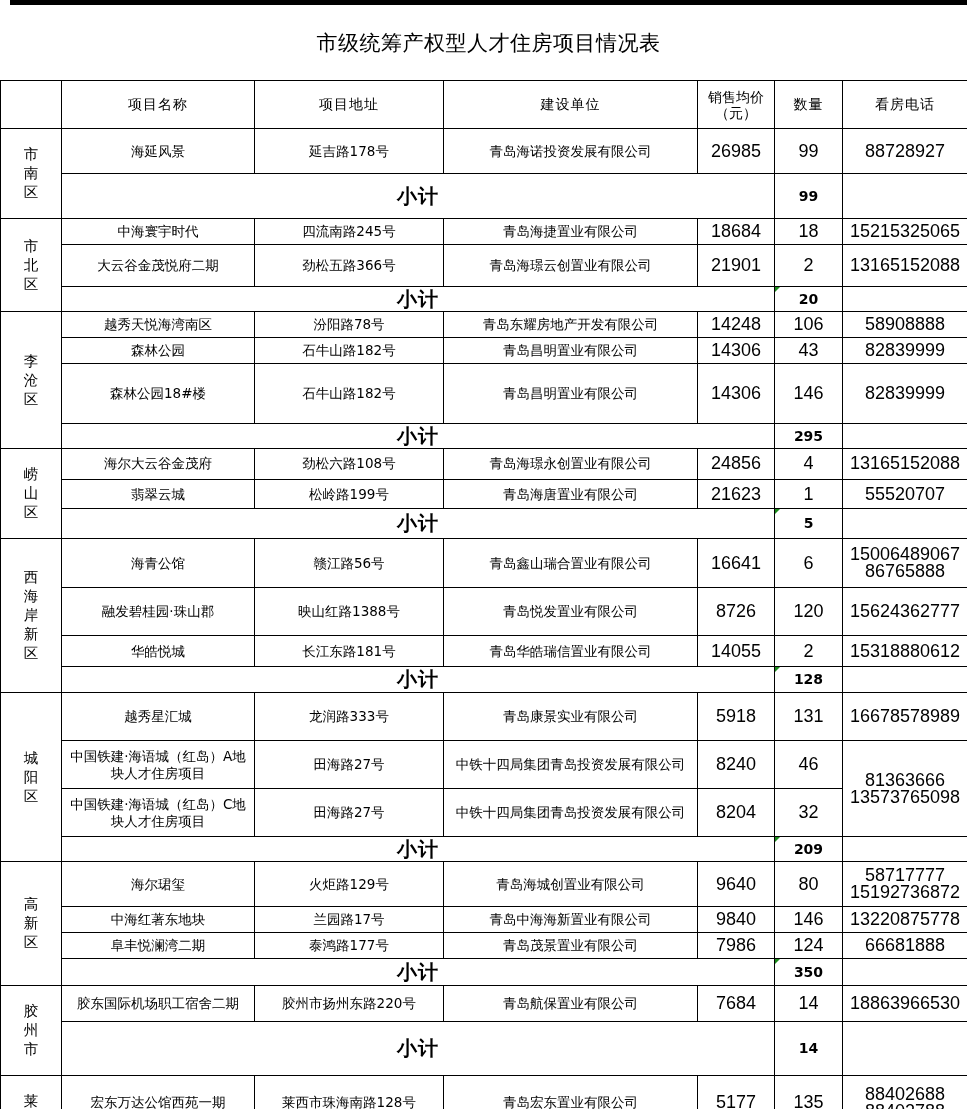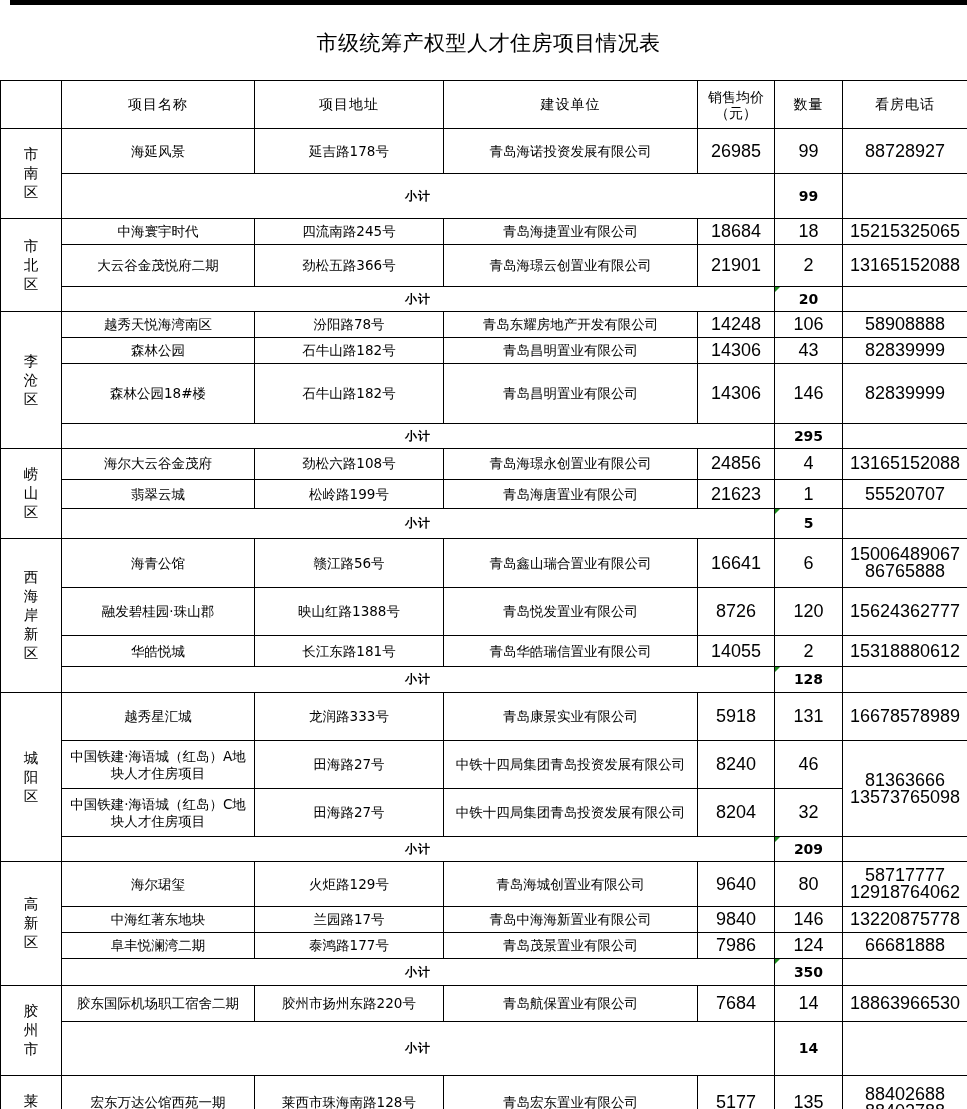--- a/index.html
+++ b/index.html
@@ -12,21 +12,21 @@
   table {
     border-collapse: collapse; table-layout: fixed; width: 967px;
   }
   td, th {
     border: 1.5px solid #000; padding: 0 2px; text-align: center; vertical-align: middle;
     font-size: 13.5px; font-weight: normal; line-height: 17px; overflow: hidden;
   }
   th { font-size: 14px; letter-spacing: 1px; }
   td.num { font-family: Liberation Sans, sans-serif; font-size: 18px; }
   td.district { font-size: 14.5px; line-height: 19px; padding: 16px; }
-  td.subtotal-label { font-weight: bold; font-size: 12px; letter-spacing: 1px; }
+  td.subtotal-label { font-weight: bold; font-size: 20px; letter-spacing: 1px; }
   td.subtotal-value { font-weight: bold; font-size: 14px; position: relative; }
   td.total-label { font-weight: bold; font-size: 15px; letter-spacing: 2px; }
   td.subtotal-value .marker, td.total-value .marker {
     position: absolute; left: 0; top: 0; width: 0; height: 0;
     border-top: 5px solid #1a8a1a; border-right: 5px solid transparent;
   }
   td.total-value { font-weight: bold; font-size: 14px; position: relative; font-style: italic; }
   td.wrap { white-space: normal; }
 </style>
 </head>
@@ -224,21 +224,21 @@
 
     <tr style="height:45px">
       <td class="district" rowspan="4">高新区</td>
       <td>海尔珺玺</td>
       <td>火炬路129号</td>
       <td>青岛海城创置业有限公司</td>
       <td class="num">9640</td>
       <td class="num">80</td>
       <td class="num">
         <span>58717777</span><br>
-        <span>12918764062</span>
+        <span>15192736872</span>
       </td>
     </tr>
     <tr style="height:26px">
       <td>中海红著东地块</td>
       <td>兰园路17号</td>
       <td>青岛中海海新置业有限公司</td>
       <td class="num">9840</td>
       <td class="num">146</td>
       <td class="num">13220875778</td>
     </tr>

